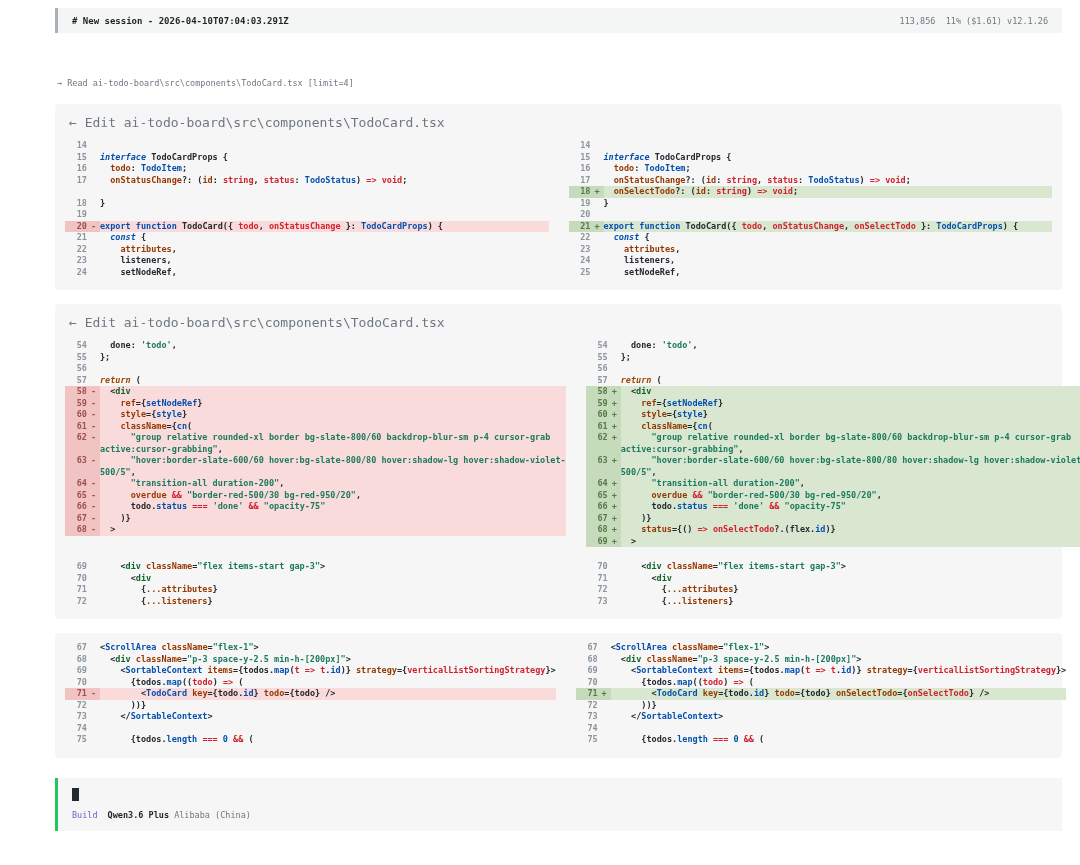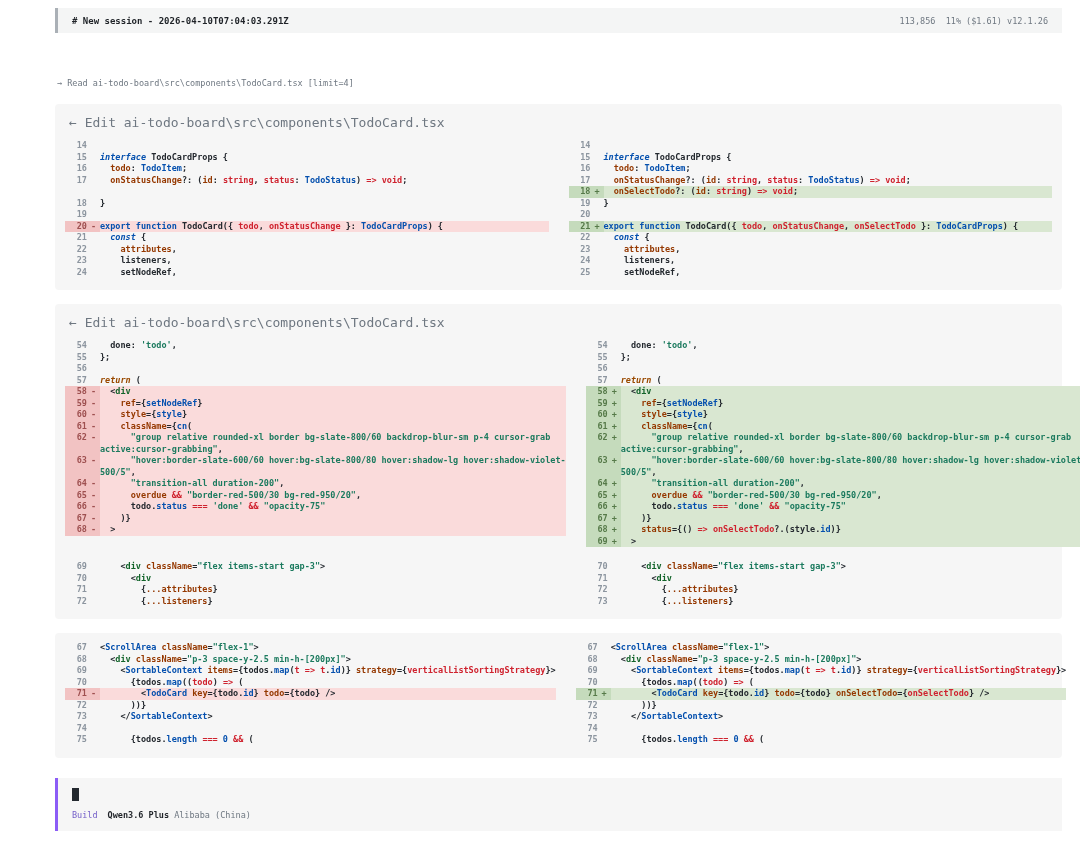--- a/index.html
+++ b/index.html
@@ -33,21 +33,21 @@
   .c-k { color:#0550ae; }
   .c-ki{ color:#0550ae; font-style:italic; }
   .c-r { color:#9a4a00; font-style:italic; }
   .c-t { color:#0550ae; }
   .c-e { color:#cf222e; }
   .c-a { color:#953800; }
   .c-s { color:#1b7a5e; }
   .c-g { color:#116329;text-align:right; }
   .c-n { color:#0550ae; }
 
-  .footer { background:#f6f6f6; border-left:3px solid #8b5cf6; margin-top:20px; padding:10px 14px 11px 14px; }
+  .footer { background:#f6f6f6; border-left:3px solid #22c55e; margin-top:20px; padding:10px 14px 11px 14px; }
   .cursor { width:7px; height:13px; background:#24292f; }
   .fline { margin-top:9px; font-size:8.5px; white-space:pre; }
   .fmode { color:#7560c9; }
   .fmodel { font-weight:bold; color:#1f2328; margin-left:10px; }
   .fprov { color:#6e7781; }
 </style>
 </head>
 <body>
 
 <div class="wrap">
@@ -133,21 +133,21 @@
           <div class="row add"><span class="num">60</span><span class="sign">+</span><span class="code"><span class="c-d">    </span><span class="c-a">style</span><span class="c-d">={</span><span class="c-t">style</span><span class="c-d">}</span></span></div>
           <div class="row add"><span class="num">61</span><span class="sign">+</span><span class="code"><span class="c-d">    </span><span class="c-a">className</span><span class="c-d">={</span><span class="c-t">cn</span><span class="c-d">(</span></span></div>
           <div class="row add"><span class="num">62</span><span class="sign">+</span><span class="code"><span class="c-d">      </span><span class="c-s">"group relative rounded-xl border bg-slate-800/60 backdrop-blur-sm p-4 cursor-grab</span></span></div>
           <div class="row add"><span class="num"> </span><span class="sign"> </span><span class="code"><span class="c-s">active:cursor-grabbing"</span><span class="c-d">,</span></span></div>
           <div class="row add"><span class="num">63</span><span class="sign">+</span><span class="code"><span class="c-d">      </span><span class="c-s">"hover:border-slate-600/60 hover:bg-slate-800/80 hover:shadow-lg hover:shadow-violet-</span></span></div>
           <div class="row add"><span class="num"> </span><span class="sign"> </span><span class="code"><span class="c-s">500/5"</span><span class="c-d">,</span></span></div>
           <div class="row add"><span class="num">64</span><span class="sign">+</span><span class="code"><span class="c-d">      </span><span class="c-s">"transition-all duration-200"</span><span class="c-d">,</span></span></div>
           <div class="row add"><span class="num">65</span><span class="sign">+</span><span class="code"><span class="c-d">      </span><span class="c-a">overdue</span><span class="c-d"> </span><span class="c-e">&amp;&amp;</span><span class="c-d"> </span><span class="c-s">"border-red-500/30 bg-red-950/20"</span><span class="c-d">,</span></span></div>
           <div class="row add"><span class="num">66</span><span class="sign">+</span><span class="code"><span class="c-d">      todo.</span><span class="c-t">status</span><span class="c-d"> </span><span class="c-e">===</span><span class="c-d"> </span><span class="c-s">'done'</span><span class="c-d"> </span><span class="c-e">&amp;&amp;</span><span class="c-d"> </span><span class="c-s">"opacity-75"</span></span></div>
           <div class="row add"><span class="num">67</span><span class="sign">+</span><span class="code"><span class="c-d">    )}</span></span></div>
-          <div class="row add"><span class="num">68</span><span class="sign">+</span><span class="code"><span class="c-d">    </span><span class="c-a">status</span><span class="c-d">={() </span><span class="c-e">=&gt;</span><span class="c-d"> </span><span class="c-e">onSelectTodo</span><span class="c-d">?.(style.</span><span class="c-t">id</span><span class="c-d">)}</span></span></div>
+          <div class="row add"><span class="num">68</span><span class="sign">+</span><span class="code"><span class="c-d">    </span><span class="c-a">status</span><span class="c-d">={() </span><span class="c-e">=&gt;</span><span class="c-d"> </span><span class="c-e">onSelectTodo</span><span class="c-d">?.(flex.</span><span class="c-t">id</span><span class="c-d">)}</span></span></div>
           <div class="row add"><span class="num">69</span><span class="sign">+</span><span class="code"><span class="c-d">  &gt;</span></span></div>
           <div class="row gap"></div>
           <div class="row"><span class="num">70</span><span class="sign"> </span><span class="code"><span class="c-d">    &lt;</span><span class="c-g">div</span><span class="c-d"> </span><span class="c-a">className</span><span class="c-d">=</span><span class="c-s">"flex items-start gap-3"</span><span class="c-d">&gt;</span></span></div>
           <div class="row"><span class="num">71</span><span class="sign"> </span><span class="code"><span class="c-d">      &lt;</span><span class="c-g">div</span></span></div>
           <div class="row"><span class="num">72</span><span class="sign"> </span><span class="code"><span class="c-d">        {</span><span class="c-a">...attributes</span><span class="c-d">}</span></span></div>
           <div class="row"><span class="num">73</span><span class="sign"> </span><span class="code"><span class="c-d">        {</span><span class="c-a">...listeners</span><span class="c-d">}</span></span></div>
         </div>
     </div>
   </div>
 

